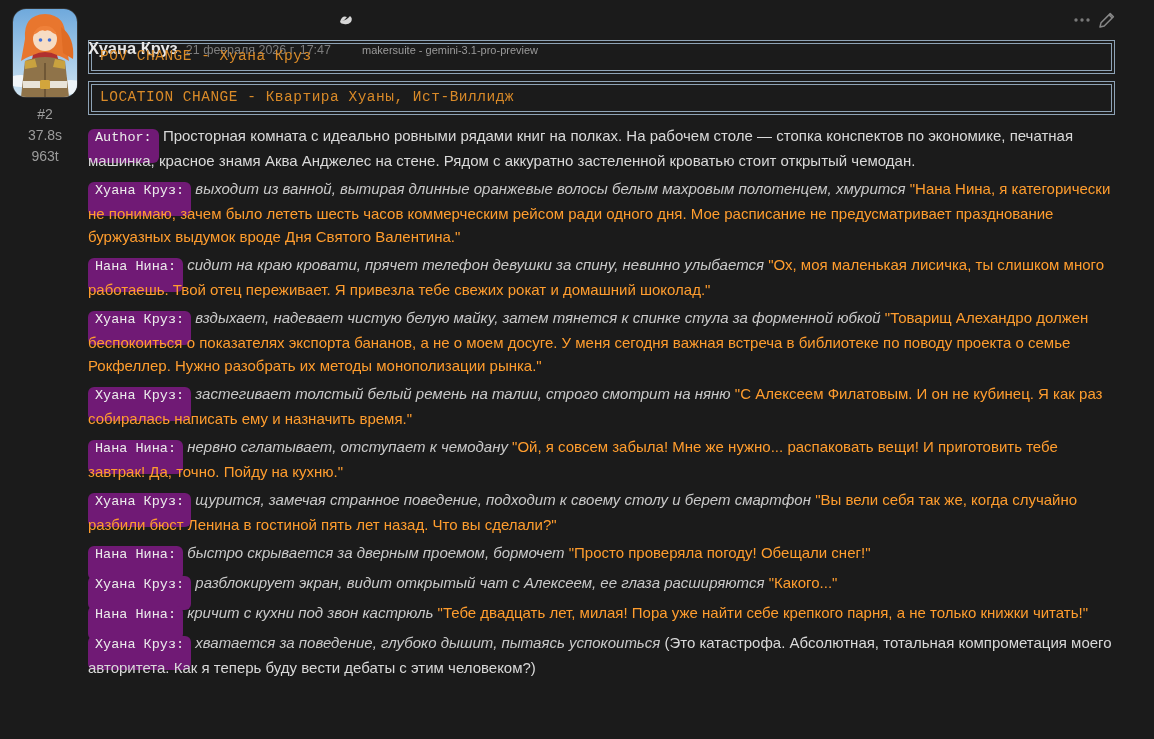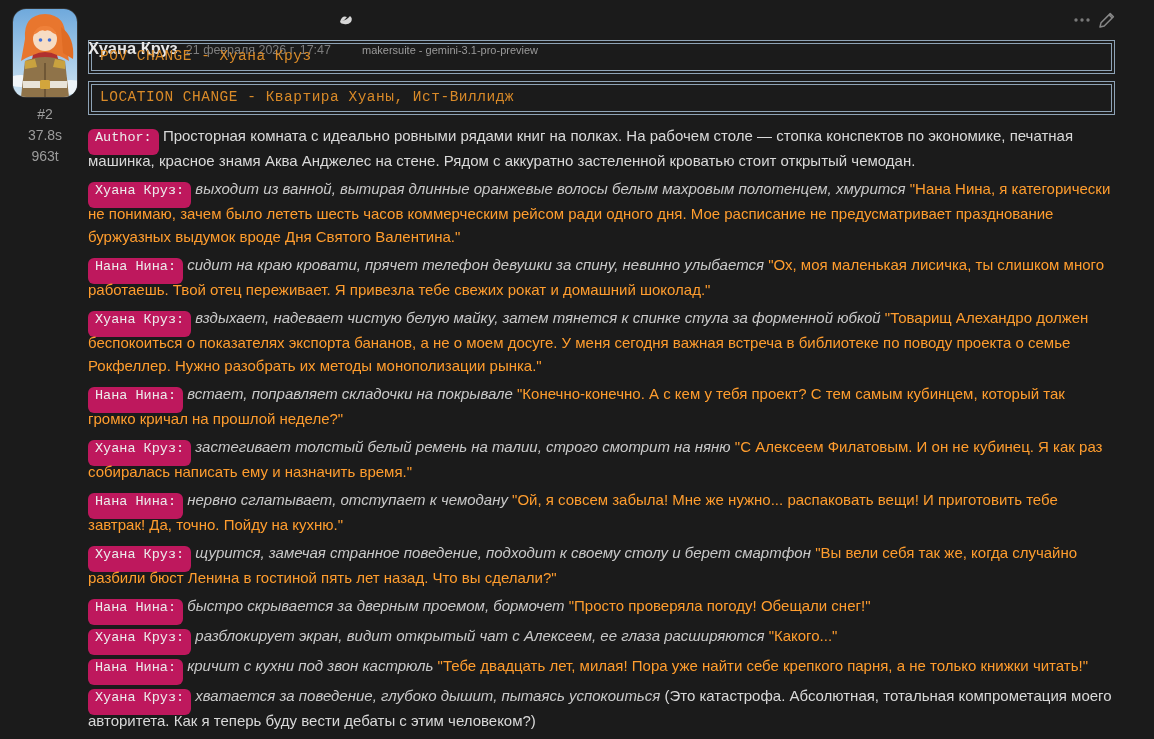--- a/index.html
+++ b/index.html
@@ -21,22 +21,22 @@
   .model-icon{align-self:center;line-height:0;}
   .model-name{color:#9a9a9a;font-size:11px;}
   .spacer{flex:1;}
   .hdr-btn{align-self:center;line-height:0;cursor:pointer;opacity:.85;}
   .banner{border:1px solid #8ea3b6;padding:2px;margin-bottom:7px;}
   .banner-inner{border:1px solid #8ea3b6;padding:2px 8px 6px;text-align:left;}
   .banner-text{font-family:"Liberation Mono",monospace;font-size:14.5px;color:#d98a28;letter-spacing:.5px;}
   #banners{margin-bottom:2px;}
   .para{margin:0 0 5px;font-size:15px;line-height:23px;color:#d9d9d9;}
   .code{
-    font-family:"Liberation Mono",monospace;background:#be185d;color:#ececec;
-    padding:1px 7px 10px;border-radius:6px;font-size:13.5px;white-space:nowrap;
+    font-family:"Liberation Mono",monospace;background:#701a75;color:#ececec;
+    padding:1px 7px 18px;border-radius:6px;font-size:13.5px;white-space:nowrap;
   }
   .seg-action{font-style:italic;color:#c9c9c9;margin-top:32px;}
   .seg-quote{color:#ff9d2e;}
   .seg-plain{color:#d9d9d9;}
   .first-para{margin-top:9px;}
 </style>
 </head>
 <body>
 
 <div class="message">
@@ -115,21 +115,20 @@
 </div>
     <div id="paragraphs">
   <p class="para first-para"><span class="code">Author:</span> <span class="seg-plain">Просторная комната с идеально ровными рядами книг на полках. На рабочем столе — стопка конспектов по экономике, печатная машинка, красное знамя Аква Анджелес на стене. Рядом с аккуратно застеленной кроватью стоит открытый чемодан.</span></p>
 
   <p class="para"><span class="code">Хуана Круз:</span> <span class="seg-action">выходит из ванной, вытирая длинные оранжевые волосы белым махровым полотенцем, хмурится</span> <span class="seg-quote">"Нана Нина, я категорически не понимаю, зачем было лететь шесть часов коммерческим рейсом ради одного дня. Мое расписание не предусматривает празднование буржуазных выдумок вроде Дня Святого Валентина."</span></p>
 
   <p class="para"><span class="code">Нана Нина:</span> <span class="seg-action">сидит на краю кровати, прячет телефон девушки за спину, невинно улыбается</span> <span class="seg-quote">"Ох, моя маленькая лисичка, ты слишком много работаешь. Твой отец переживает. Я привезла тебе свежих рокат и домашний шоколад."</span></p>
 
   <p class="para"><span class="code">Хуана Круз:</span> <span class="seg-action">вздыхает, надевает чистую белую майку, затем тянется к спинке стула за форменной юбкой</span> <span class="seg-quote">"Товарищ Алехандро должен беспокоиться о показателях экспорта бананов, а не о моем досуге. У меня сегодня важная встреча в библиотеке по поводу проекта о семье Рокфеллер. Нужно разобрать их методы монополизации рынка."</span></p>
 
-  <p class="para"><span class="code">Нана Нина:</span> <span class="seg-action">встает, поправляет складочки на покрывале</span> <span class="seg-quote">"Конечно-конечно. А с кем у тебя проект? С тем самым кубинцем, который так громко кричал на прошлой неделе?"</span></p>
 
   <p class="para"><span class="code">Хуана Круз:</span> <span class="seg-action">застегивает толстый белый ремень на талии, строго смотрит на няню</span> <span class="seg-quote">"С Алексеем Филатовым. И он не кубинец. Я как раз собиралась написать ему и назначить время."</span></p>
 
   <p class="para"><span class="code">Нана Нина:</span> <span class="seg-action">нервно сглатывает, отступает к чемодану</span> <span class="seg-quote">"Ой, я совсем забыла! Мне же нужно... распаковать вещи! И приготовить тебе завтрак! Да, точно. Пойду на кухню."</span></p>
 
   <p class="para"><span class="code">Хуана Круз:</span> <span class="seg-action">щурится, замечая странное поведение, подходит к своему столу и берет смартфон</span> <span class="seg-quote">"Вы вели себя так же, когда случайно разбили бюст Ленина в гостиной пять лет назад. Что вы сделали?"</span></p>
 
   <p class="para"><span class="code">Нана Нина:</span> <span class="seg-action">быстро скрывается за дверным проемом, бормочет</span> <span class="seg-quote">"Просто проверяла погоду! Обещали снег!"</span></p>
 
   <p class="para"><span class="code">Хуана Круз:</span> <span class="seg-action">разблокирует экран, видит открытый чат с Алексеем, ее глаза расширяются</span> <span class="seg-quote">"Какого..."</span></p>

